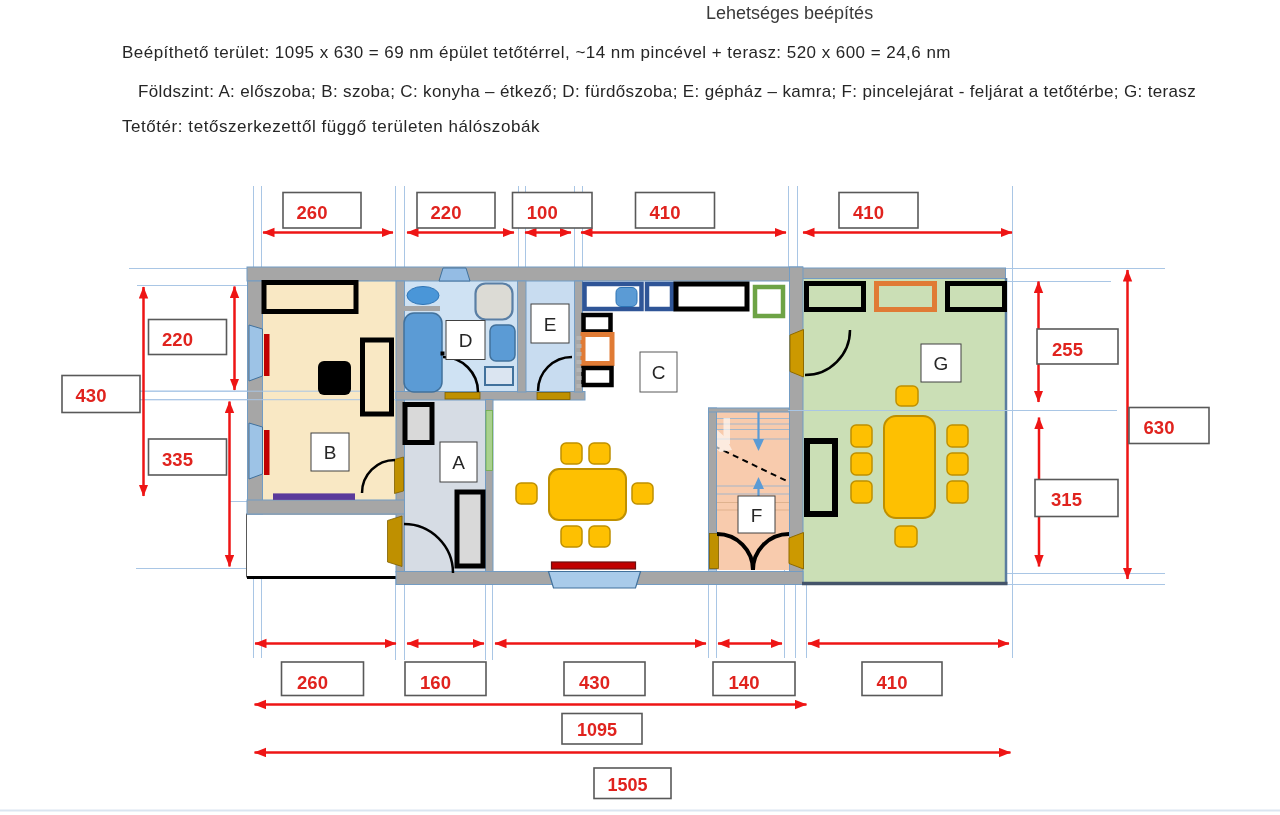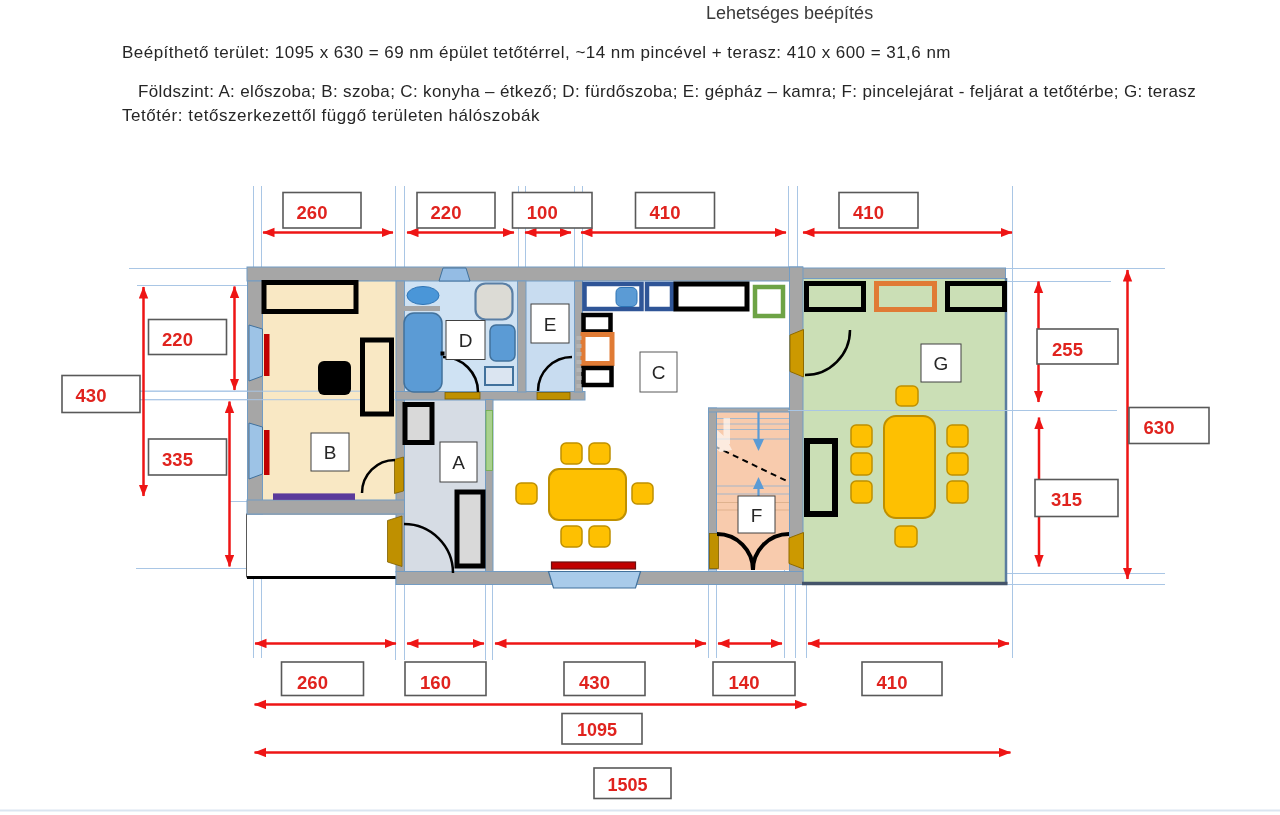--- a/index.html
+++ b/index.html
@@ -4,25 +4,25 @@
 <style>
   html,body{margin:0;padding:0;background:#fff;width:1280px;height:815px;overflow:hidden;}
   body{font-family:"Liberation Sans", sans-serif;position:relative;}
   .t{position:absolute;white-space:nowrap;color:#262626;}
 </style>
 </head>
 <body>
 
 <div class="t" id="title" style="left:662px;top:3px;font-size:18px;color:#3a3a3a;margin-left:44px;">Lehetséges beépítés</div>
 
-<div class="t" id="l1" style="left:122px;top:43px;font-size:17px;letter-spacing:0.46px;">Beépíthető terület: 1095 x 630 = 69 nm épület tetőtérrel, ~14 nm pincével + terasz: 410 x 600 = 31,6 nm</div>
+<div class="t" id="l1" style="left:122px;top:43px;font-size:17px;letter-spacing:0.46px;">Beépíthető terület: 1095 x 630 = 69 nm épület tetőtérrel, ~14 nm pincével + terasz: 520 x 600 = 24,6 nm</div>
 
 <div class="t" id="l2" style="left:122px;top:82px;font-size:17px;letter-spacing:0.35px;margin-left:16px;">Földszint: A: előszoba; B: szoba; C: konyha – étkező; D: fürdőszoba; E: gépház – kamra; F: pincelejárat - feljárat a tetőtérbe; G: terasz</div>
 
-<div class="t" id="l3" style="left:122px;top:106px;font-size:17px;letter-spacing:0.55px;">Tetőtér: tetőszerkezettől függő területen hálószobák</div>
+<div class="t" id="l3" style="left:122px;top:117px;font-size:17px;letter-spacing:0.55px;">Tetőtér: tetőszerkezettől függő területen hálószobák</div>
 
 <svg width="1280" height="815" viewBox="0 0 1280 815" style="position:absolute;left:0;top:0;">
 <defs>
 <marker id="ah" markerWidth="13" markerHeight="10" refX="11.5" refY="4.7" orient="auto-start-reverse" markerUnits="userSpaceOnUse">
   <path d="M0,0 L12,4.7 L0,9.4 Z" fill="#ee1515"></path>
 </marker>
 </defs>
 
 <g id="guides" stroke="#a9c6e5" stroke-width="1" fill="none">
   <line x1="253.5" y1="186" x2="253.5" y2="658"></line>

